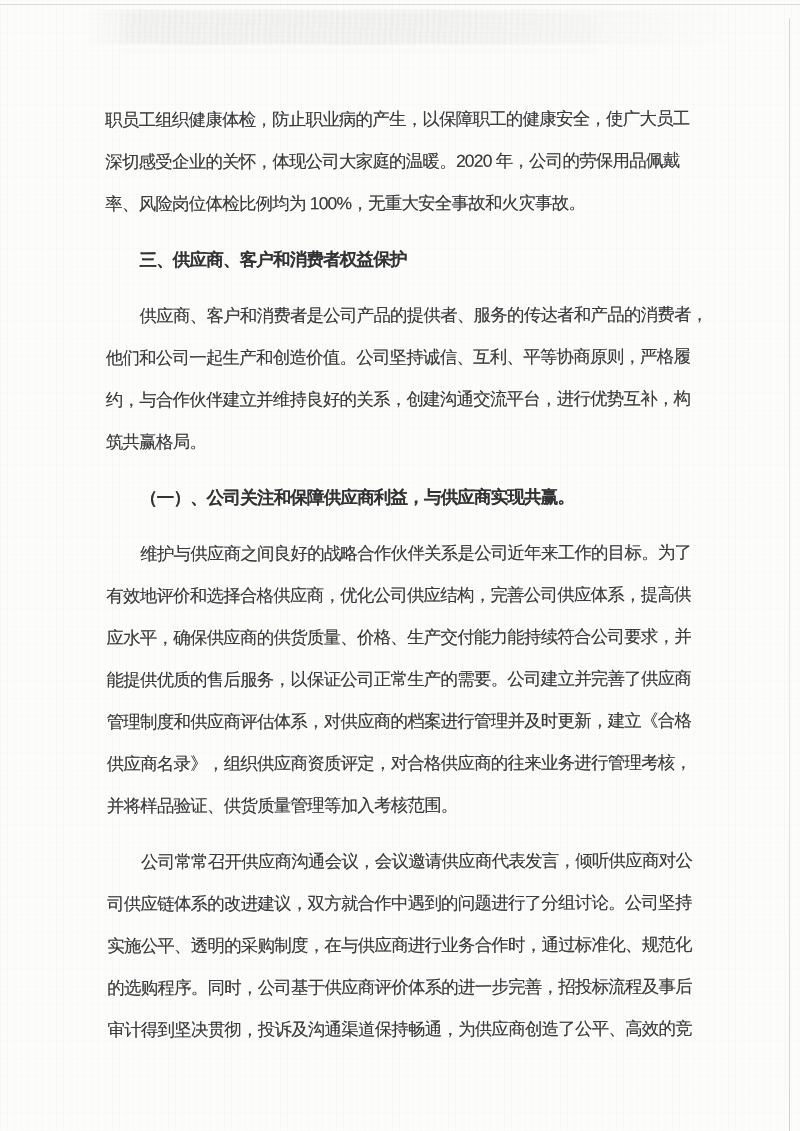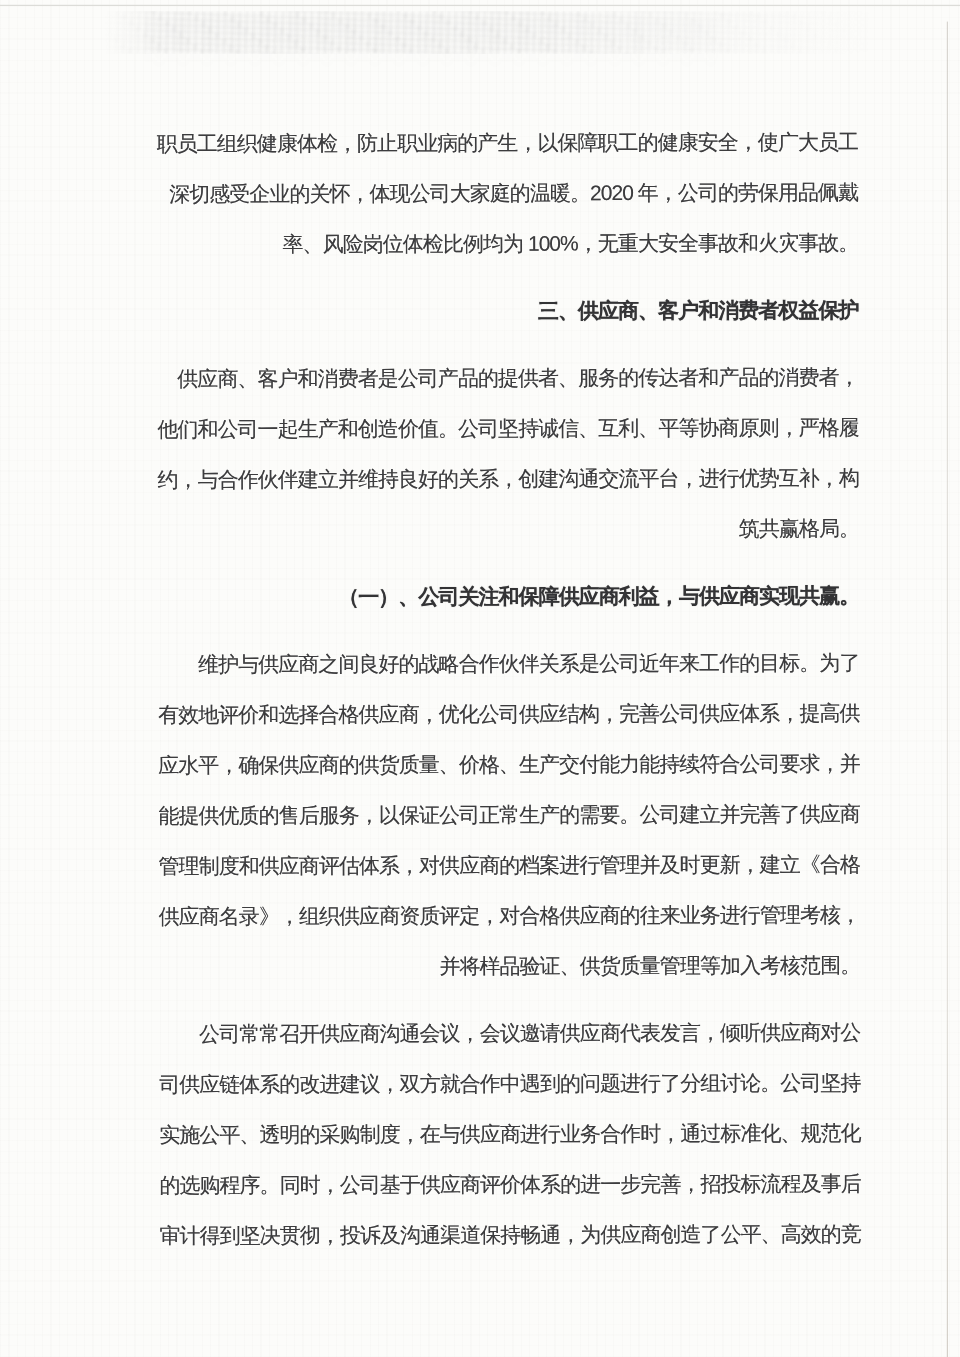--- a/index.html
+++ b/index.html
@@ -15,21 +15,20 @@
     font-family: "Liberation Sans", sans-serif;
   }
   
   .page {
     position: absolute;
     inset: 0;
     background:
       repeating-linear-gradient(90deg, rgba(190,188,182,0.05) 0 1px, transparent 1px 7px),
       repeating-linear-gradient(0deg, rgba(200,198,192,0.04) 0 1px, transparent 1px 9px),
       #fcfcfa;
-    text-align: right;
   }
   
   .top-line {
     position: absolute;
     top: 4px;
     left: 0;
     width: 800px;
     height: 1px;
     background: #dcdcd8;
   }

